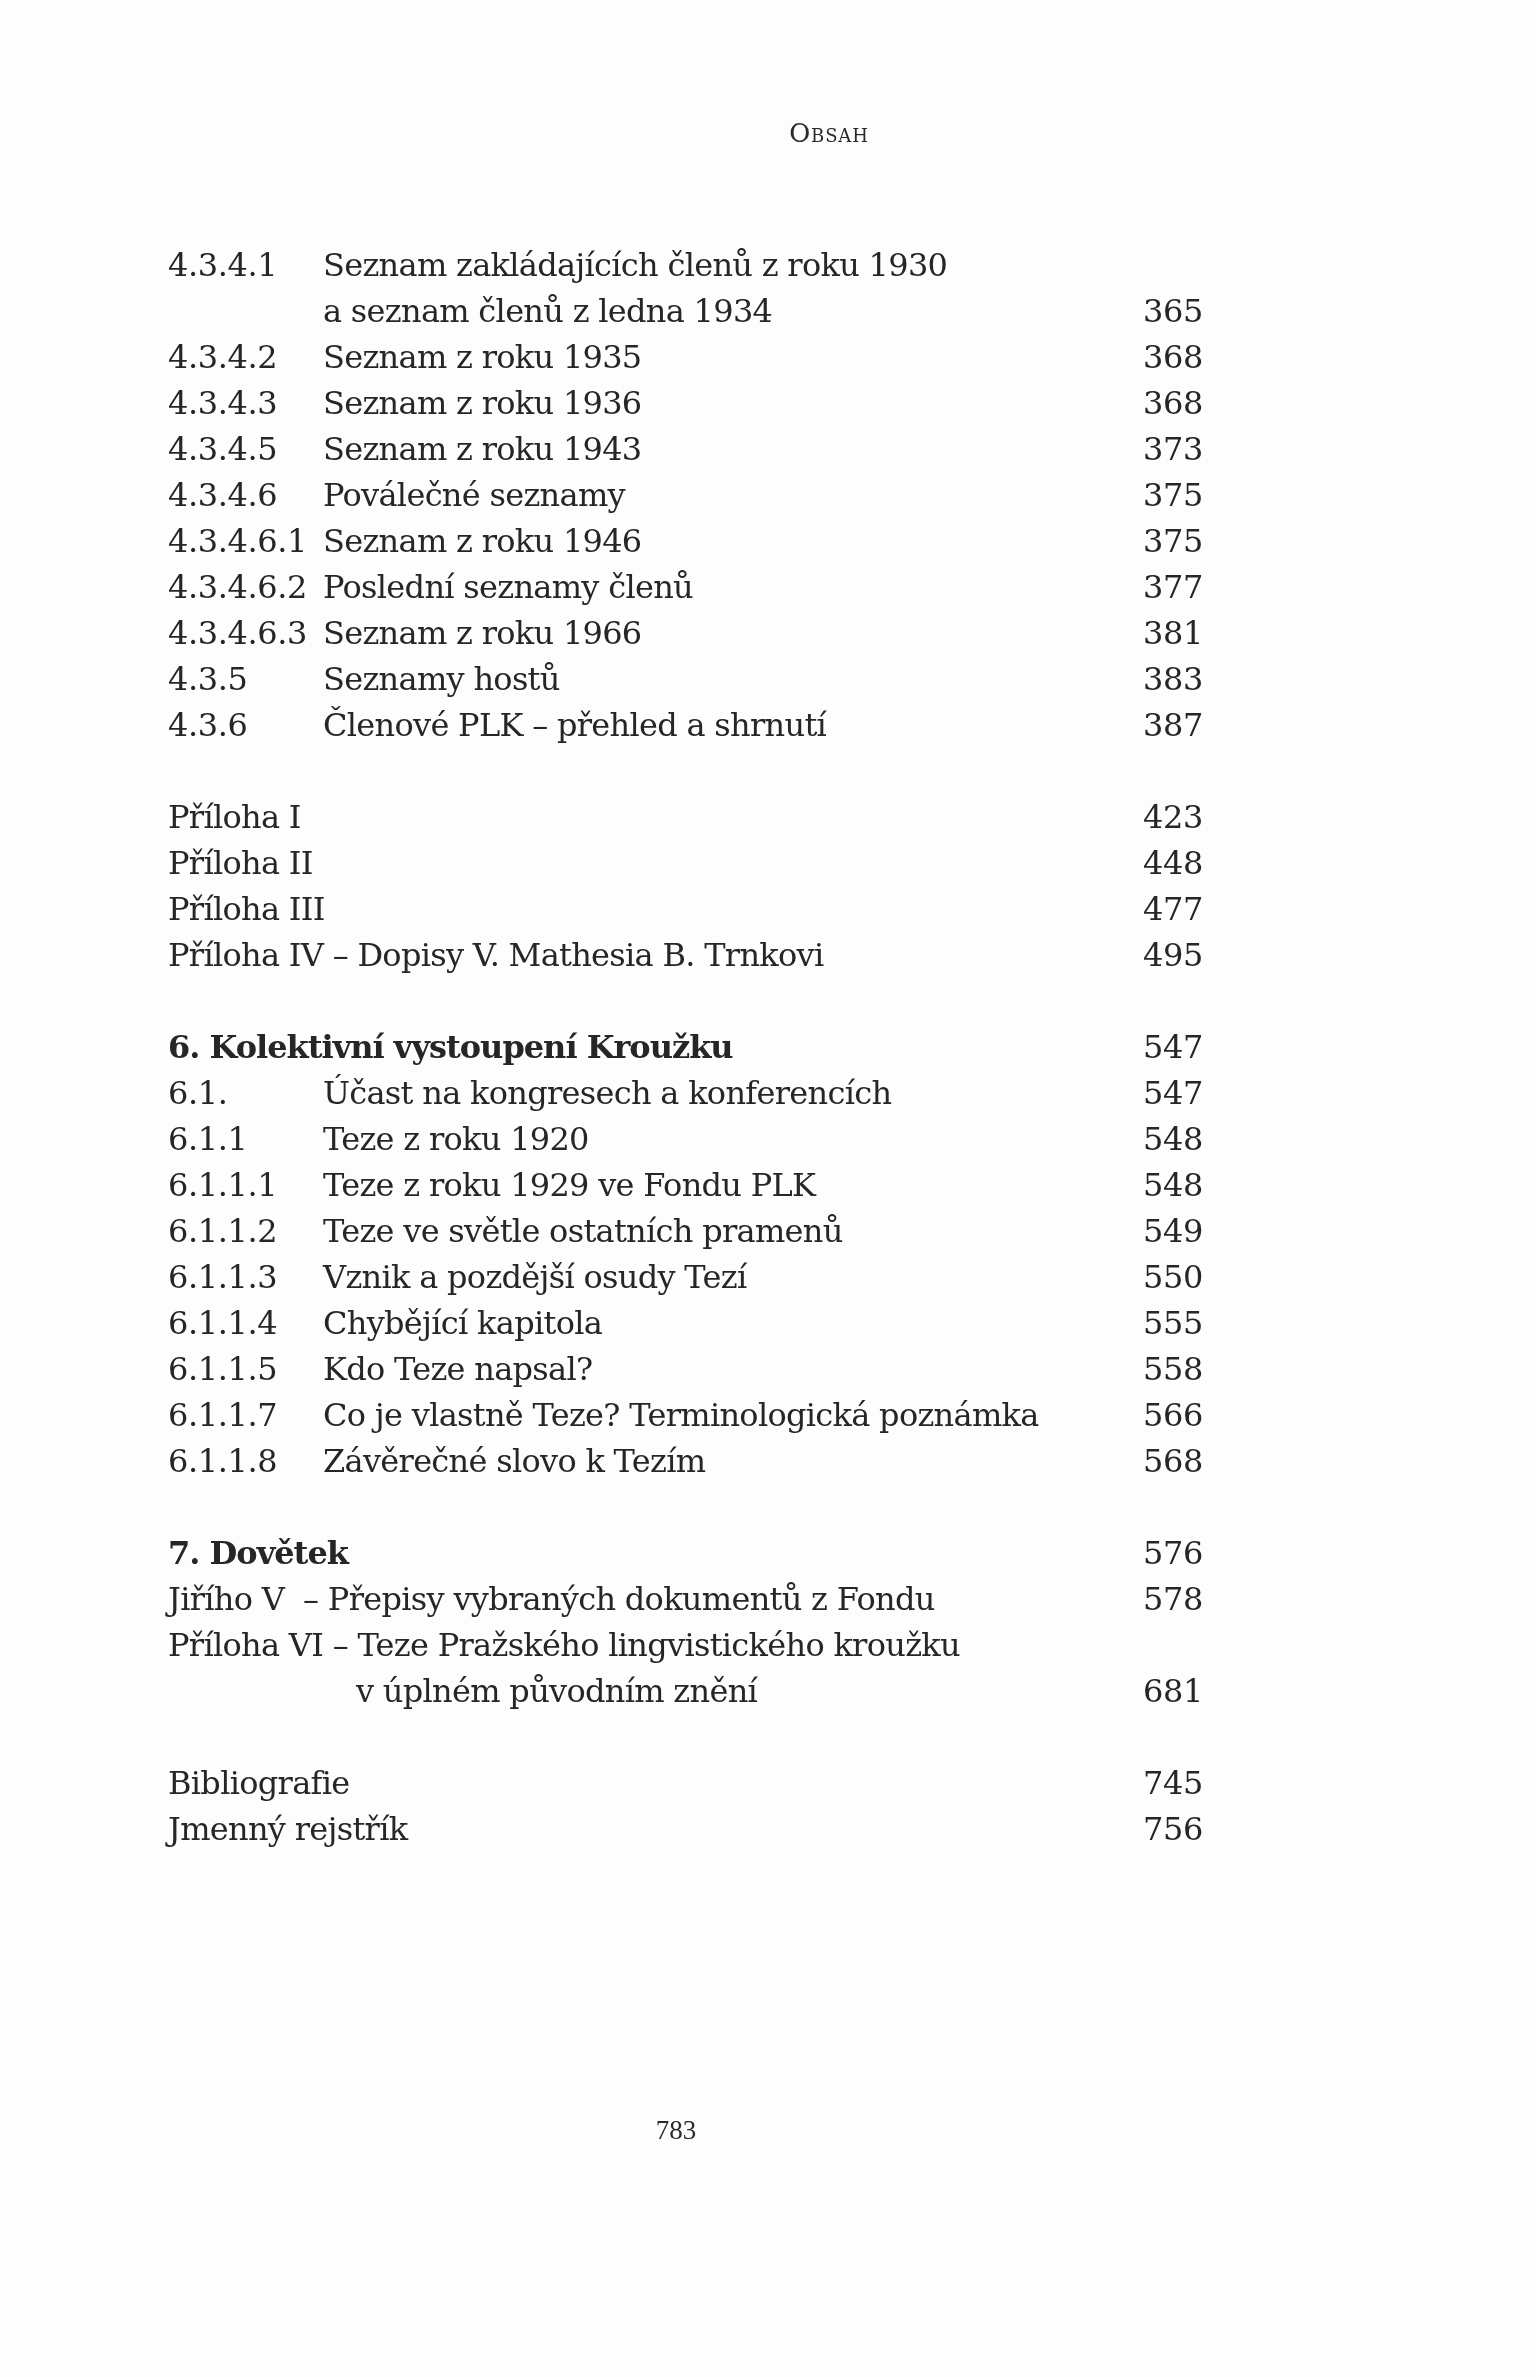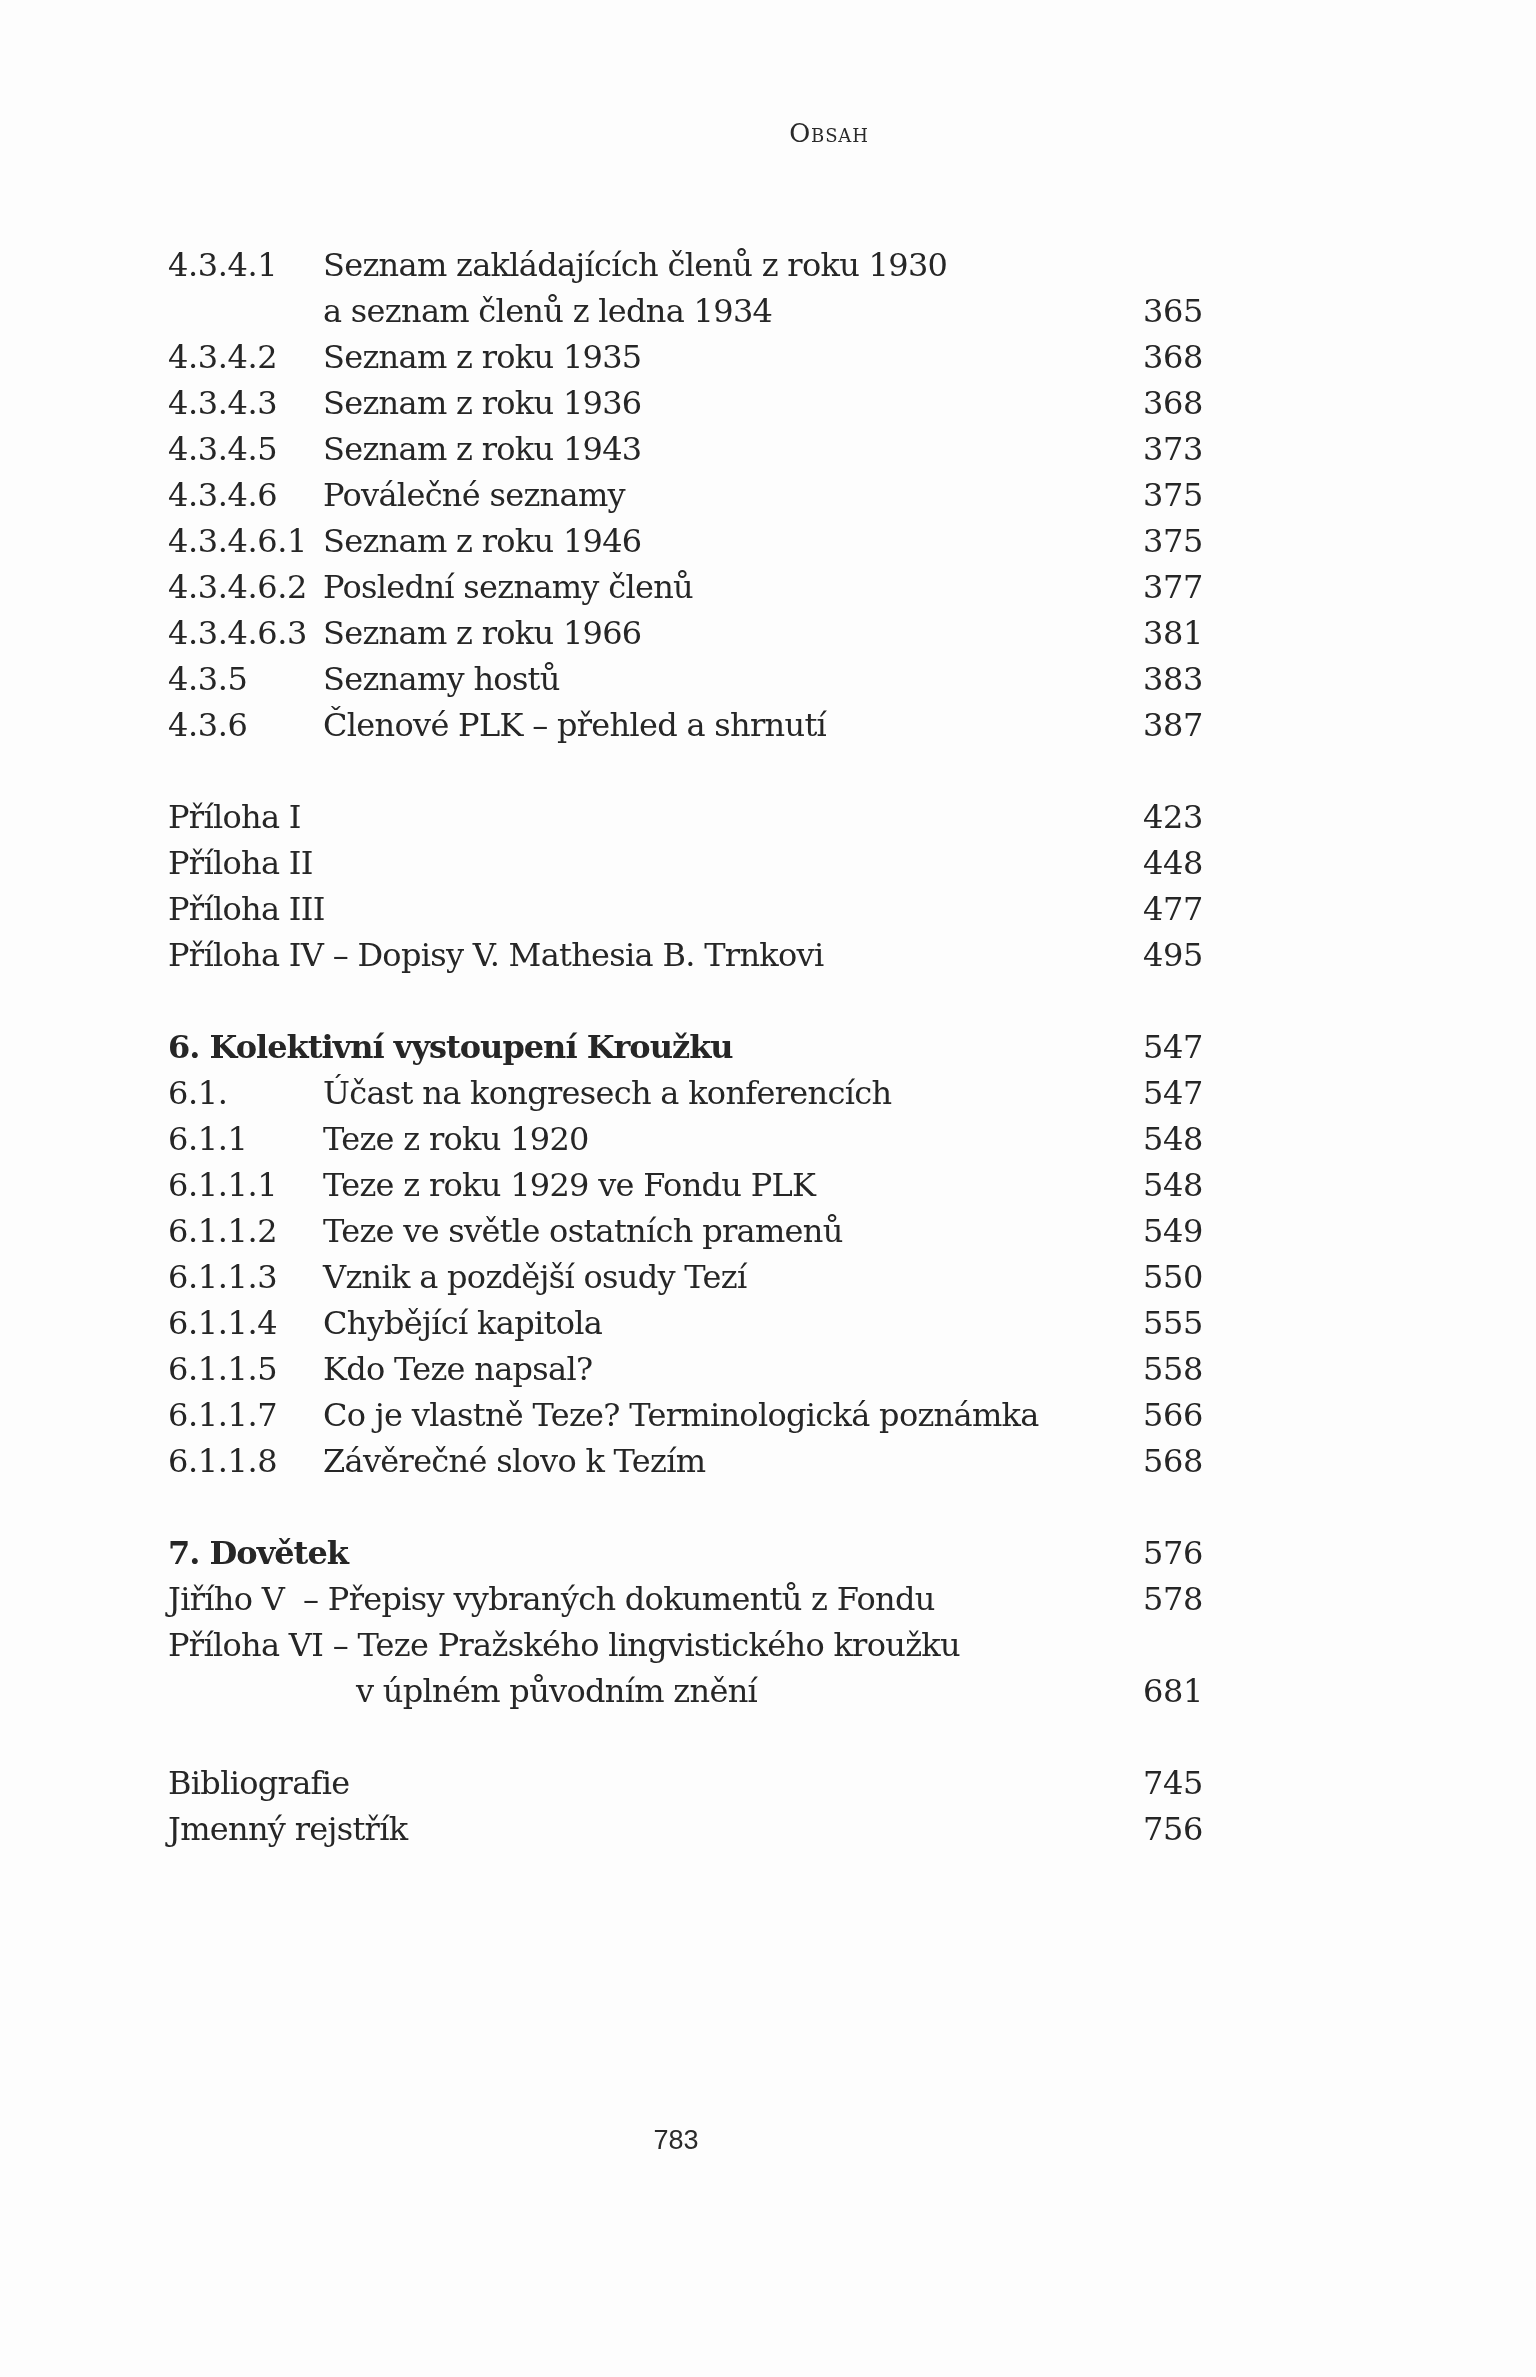--- a/index.html
+++ b/index.html
@@ -76,24 +76,23 @@
     }
     .gap {
       height: 46px;
     }
     .footer {
       position: absolute;
       top: 2115px;
       left: 0;
       width: 1352px;
       text-align: center;
-      font-family: Liberation Sans, sans-serif;
+      font-family: Liberation Serif, serif;
       font-size: 27px;
       color: #2a2a2a;
-      margin-top: 10px;
     }
   </style>
 </head>
 <body>
 
 <div class="page-header">Obsah</div>
 
 <div class="toc">
 
   <div class="row">

